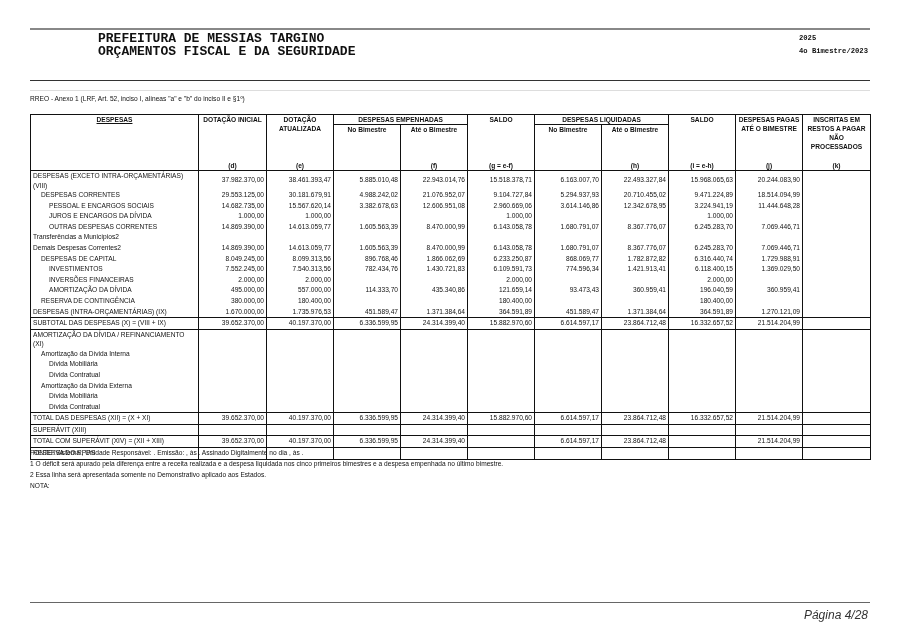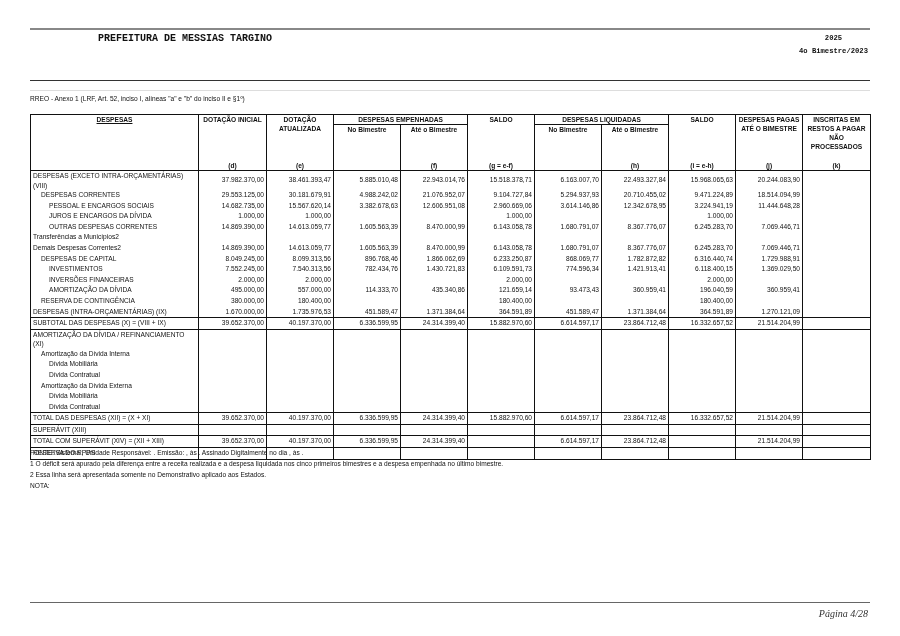--- a/index.html
+++ b/index.html
@@ -1,46 +1,47 @@
 <!DOCTYPE html>
 <html><head>
 <meta charset="utf-8">
 <style>
   html, body { margin:0; padding:0; background:#fff; }
   body { width:900px; height:636px; position:relative; overflow:hidden; font-family:"Liberation Sans", sans-serif; color:#111; }
   .hdr-top-rule { position:absolute; left:30px; top:28px; width:840px; height:0; border-top:2px solid #888; }
   .hdr-bot-rule { position:absolute; left:30px; top:80px; width:840px; height:0; border-top:1.5px solid #333; }
-  .hdr-left { position:absolute; left:98px; top:32px; font-family:"Liberation Mono", monospace; font-weight:bold; font-size:10px; line-height:13px; }
-  .hdr-right { position:absolute; right:32px; top:32px; font-family:"Liberation Mono", monospace; font-weight:bold; font-size:7.2px; line-height:13px; text-align:center; }
+  .hdr-left { position:absolute; left:98px; top:32px; font-family:"Liberation Mono", monospace; font-weight:bold; font-size:13px; line-height:13px; }
+  .hdr-right { position:absolute; right:32px; top:32px; font-family:"Liberation Mono", monospace; font-weight:bold; font-size:7.2px; line-height:13px; text-align:left; }
   .sub-rule { position:absolute; left:30px; top:90px; width:840px; border-top:1px solid #ddd; }
   .subtitle { position:absolute; left:30px; top:95px; font-size:6.6px; }
   table.rreo { position:absolute; left:30px; top:114px; border-collapse:collapse; table-layout:fixed; width:840px; font-size:6.6px; }
   table.rreo td, table.rreo th { border-left:1.2px solid #111; border-right:1.2px solid #111; padding:0 2px; height:10.6px; line-height:10.6px; white-space:nowrap; overflow:hidden; }
   table.rreo th { font-weight:bold; text-align:center; vertical-align:top; line-height:9px; white-space:normal; height:auto; }
   table.rreo thead tr.h1 th { border-top:1.2px solid #111; }
   table.rreo thead tr.h1 th.grp { border-bottom:1.2px solid #111; }
   table.rreo thead tr.h3 th { border-bottom:1.2px solid #111; padding-top:0; line-height:9px; }
   table.rreo td.num { text-align:right; }
   table.rreo td.lbl { text-align:left; }
   .u { text-decoration:underline; }
   .ind1 { padding-left:10px !important; }
   .ind2 { padding-left:18px !important; }
   tr.sep td { border-bottom:1.2px solid #111; }
   tr.septop td { border-top:1.2px solid #111; }
   tr.wrap td.lbl { white-space:normal; line-height:9.5px; }
   .footer { position:absolute; left:30px; top:447px; font-size:6.6px; line-height:11px; }
   .foot-rule { position:absolute; left:30px; top:602px; width:840px; border-top:1.5px solid #666; }
-  .page-num { position:absolute; right:32px; top:608px; font-family:Liberation Serif, serif; font-style:italic; font-size:10px; color:#333; }
+  .page-num { position:absolute; right:32px; top:608px; font-family:Liberation Sans, sans-serif; font-style:italic; font-size:12px; color:#333; }
 </style>
 </head>
 <body>
 
 <div class="hdr-top-rule"></div>
 <div class="hdr-left">
   <div>PREFEITURA DE MESSIAS TARGINO</div>
+  <div>ORÇAMENTOS FISCAL E DA SEGURIDADE</div>
 </div>
 <div class="hdr-right">
   <div>2025</div>
   <div>4o Bimestre/2023</div>
 </div>
 <div class="hdr-bot-rule"></div>
 <div class="sub-rule"></div>
 <div class="subtitle">RREO - Anexo 1 (LRF, Art. 52, inciso I, alíneas "a" e "b" do inciso II e §1º)</div>
 
 <table class="rreo">

